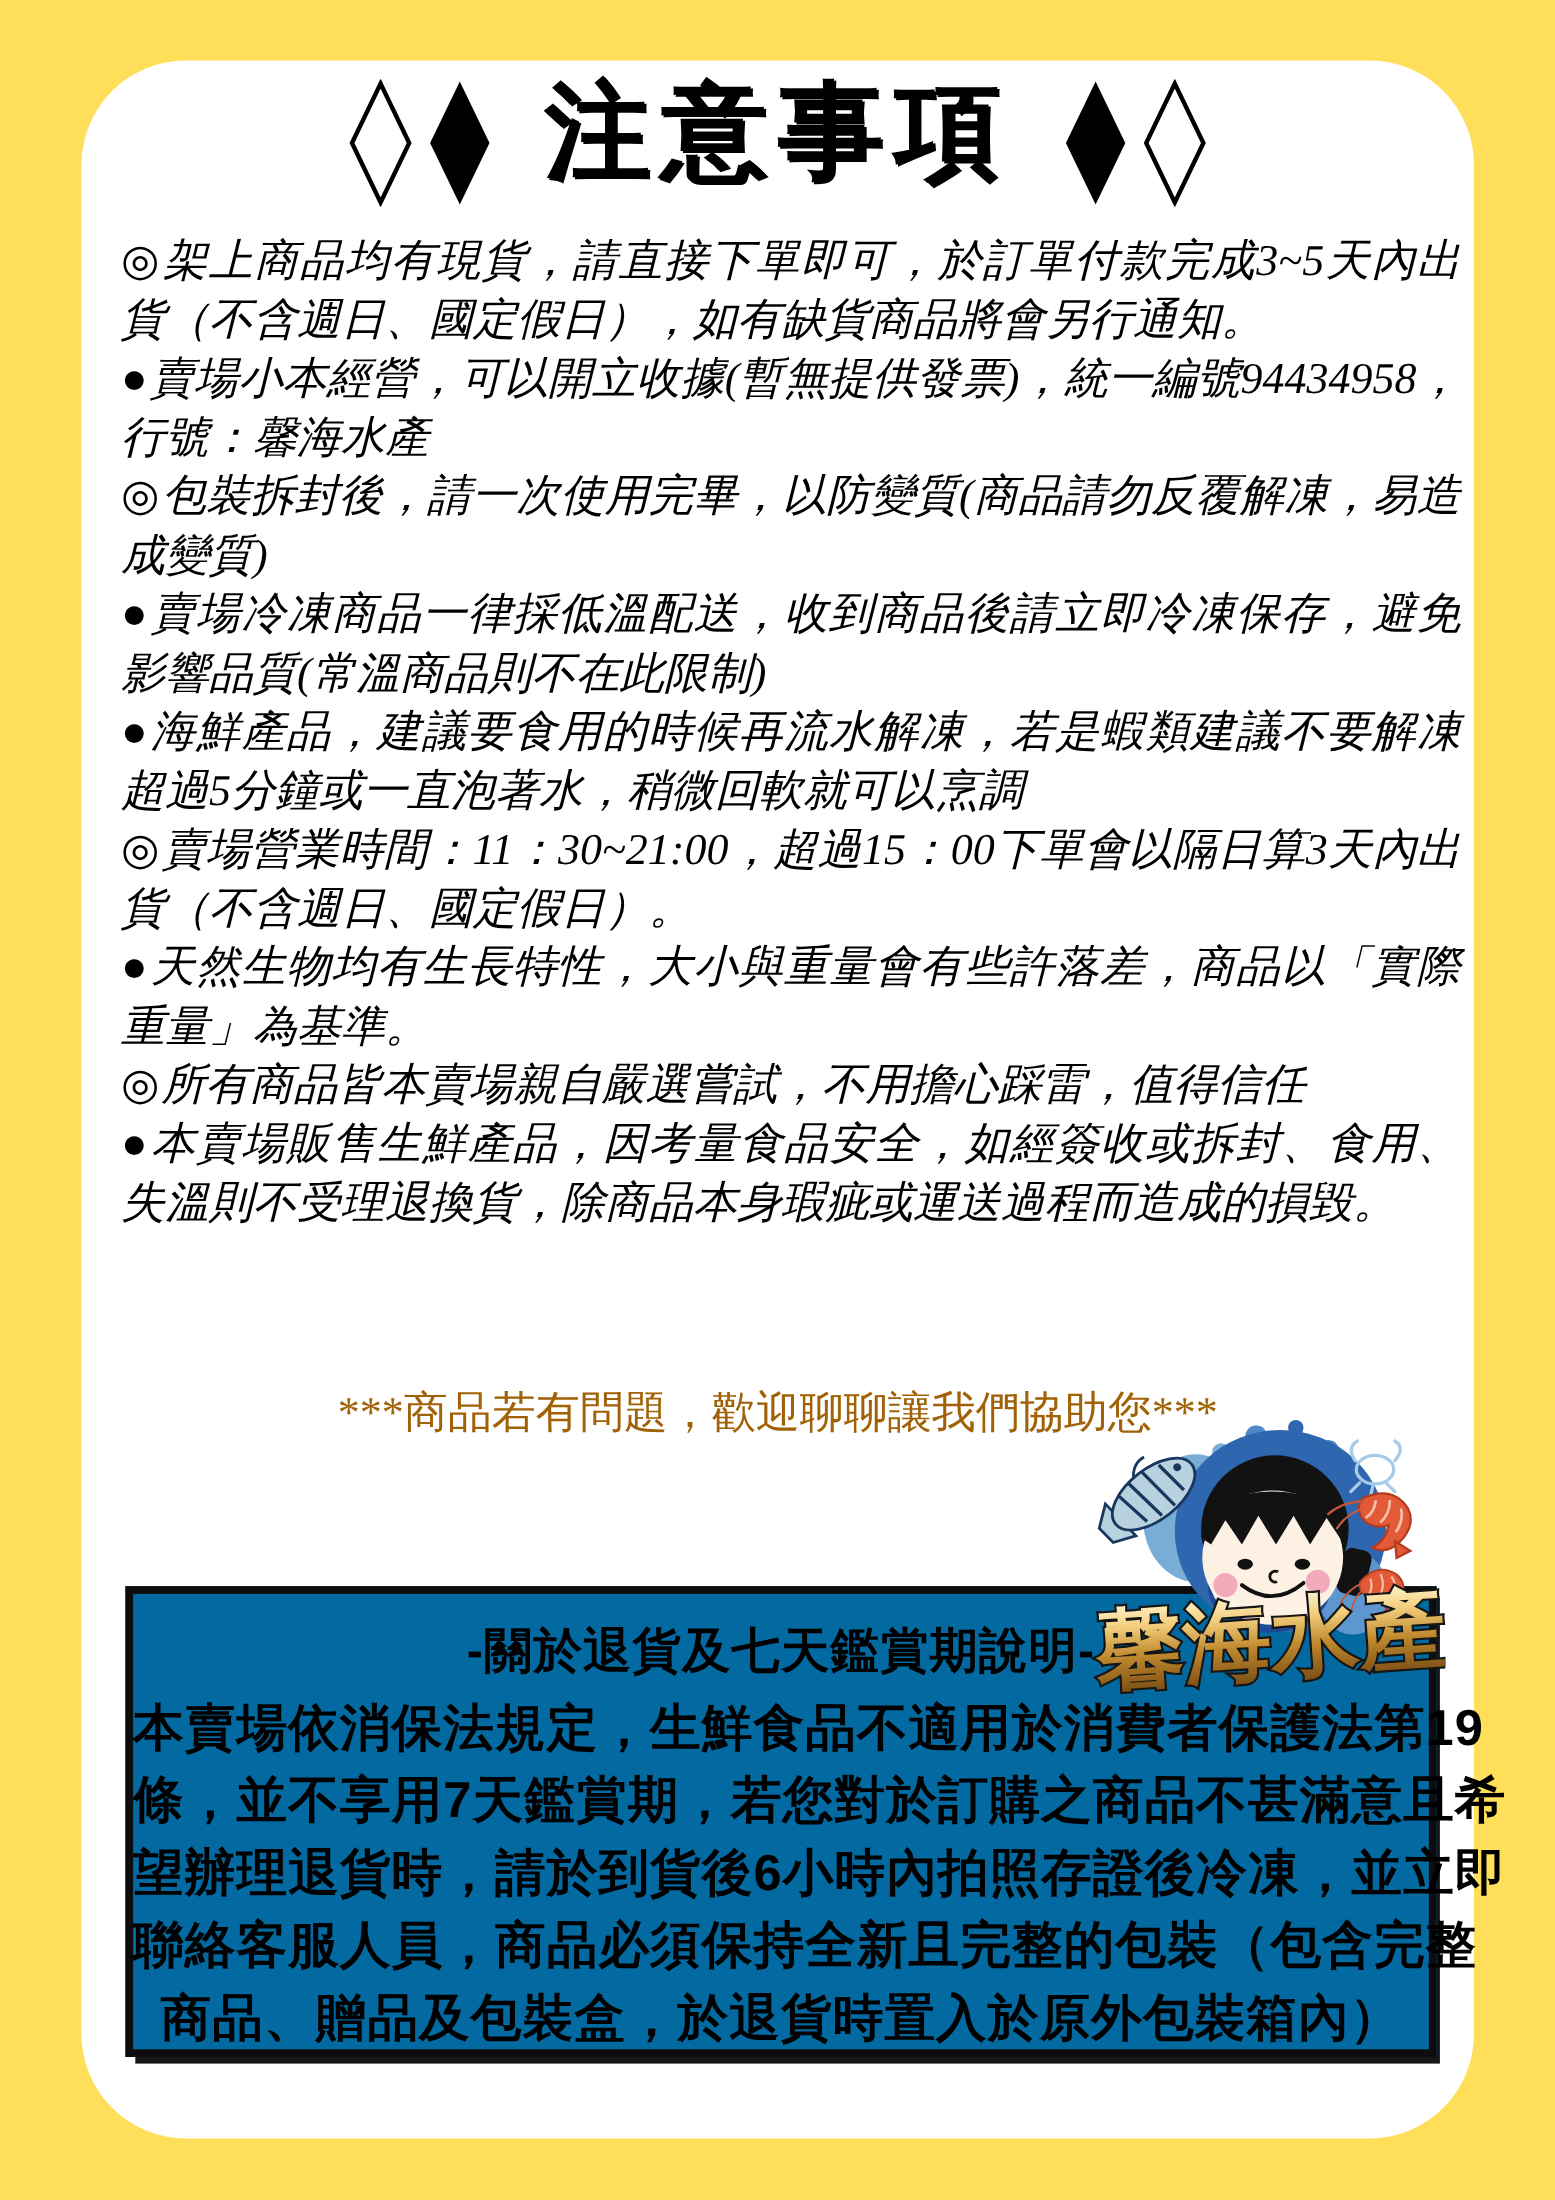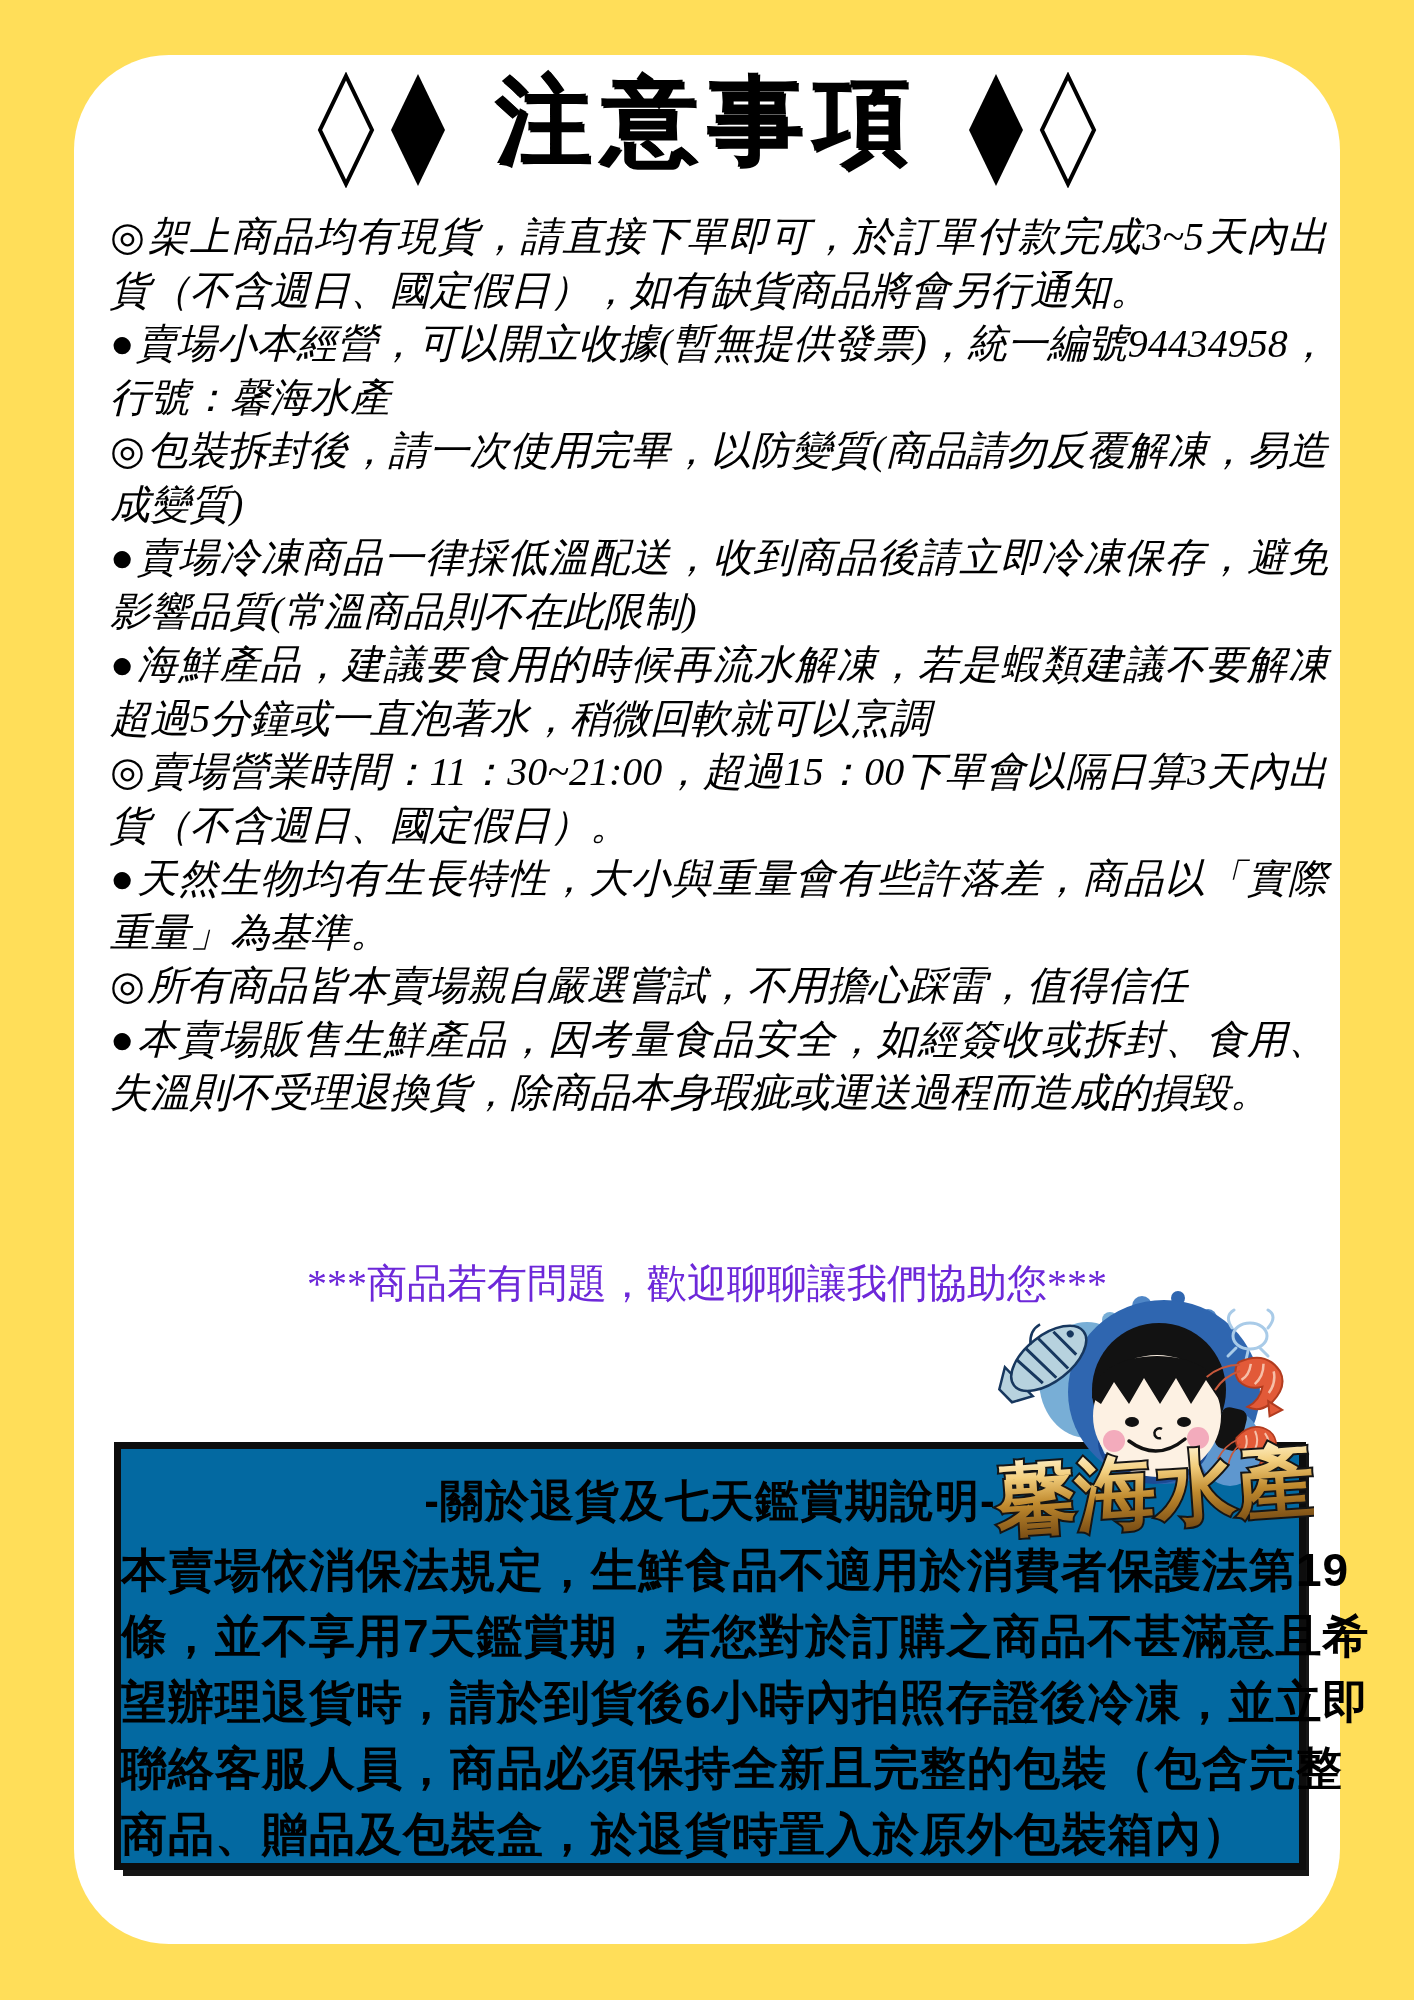--- a/index.html
+++ b/index.html
@@ -44,21 +44,21 @@
     background:#0369a1;border:7px solid #0d0d0d;
     box-shadow:6px 9px 0 -3px #161616;
     z-index:1;
     font-family:"Liberation Sans","DejaVu Sans",sans-serif;
   }
   .policy-title{
     margin-top:26px;text-align:center;
     font-size:44px;font-weight:900;letter-spacing:1px;line-height:52px;
   }
   .policy-body{
-    margin-top:10px;
+    margin-top:10px;text-align:center;
     font-size:46px;font-weight:900;line-height:66px;letter-spacing:1px;
   }
   .policy-line{white-space:nowrap;}
   
   .logo{
     position:absolute;left:992px;top:1290px;width:322px;height:250px;
     z-index:5;
   }
 </style>
 </head>
@@ -87,21 +87,21 @@
     <p class="notice"><span class="bullet">●</span><span>賣場小本經營，可以開立收據(暫無提供發票)，統一編號94434958，行號：馨海水產</span></p>
     <p class="notice"><span class="bullet">◎</span><span>包裝拆封後，請一次使用完畢，以防變質(商品請勿反覆解凍，易造成變質)</span></p>
     <p class="notice"><span class="bullet">●</span><span>賣場冷凍商品一律採低溫配送，收到商品後請立即冷凍保存，避免影響品質(常溫商品則不在此限制)</span></p>
     <p class="notice"><span class="bullet">●</span><span>海鮮產品，建議要食用的時候再流水解凍，若是蝦類建議不要解凍超過5分鐘或一直泡著水，稍微回軟就可以烹調</span></p>
     <p class="notice"><span class="bullet">◎</span><span>賣場營業時間：11：30~21:00，超過15：00下單會以隔日算3天內出貨（不含週日、國定假日）。</span></p>
     <p class="notice"><span class="bullet">●</span><span>天然生物均有生長特性，大小與重量會有些許落差，商品以「實際重量」為基準。</span></p>
     <p class="notice"><span class="bullet">◎</span><span>所有商品皆本賣場親自嚴選嘗試，不用擔心踩雷，值得信任</span></p>
     <p class="notice"><span class="bullet">●</span><span>本賣場販售生鮮產品，因考量食品安全，如經簽收或拆封、食用、失溫則不受理退換貨，除商品本身瑕疵或運送過程而造成的損毀。</span></p>
   </div>
 
-<div class="help-line" style="color: #6d28d9;">***商品若有問題，歡迎聊聊讓我們協助您***</div>
+<div class="help-line" style="color: #a16207;">***商品若有問題，歡迎聊聊讓我們協助您***</div>
 
 <div class="policy-box">
   <div class="policy-title">-關於退貨及七天鑑賞期說明-</div>
   <div class="policy-body">
       <div class="policy-line">本賣場依消保法規定，生鮮食品不適用於消費者保護法第19</div>
       <div class="policy-line">條，並不享用7天鑑賞期，若您對於訂購之商品不甚滿意且希</div>
       <div class="policy-line">望辦理退貨時，請於到貨後6小時內拍照存證後冷凍，並立即</div>
       <div class="policy-line">聯絡客服人員，商品必須保持全新且完整的包裝（包含完整</div>
       <div class="policy-line">商品、贈品及包裝盒，於退貨時置入於原外包裝箱內）</div>
     </div>

